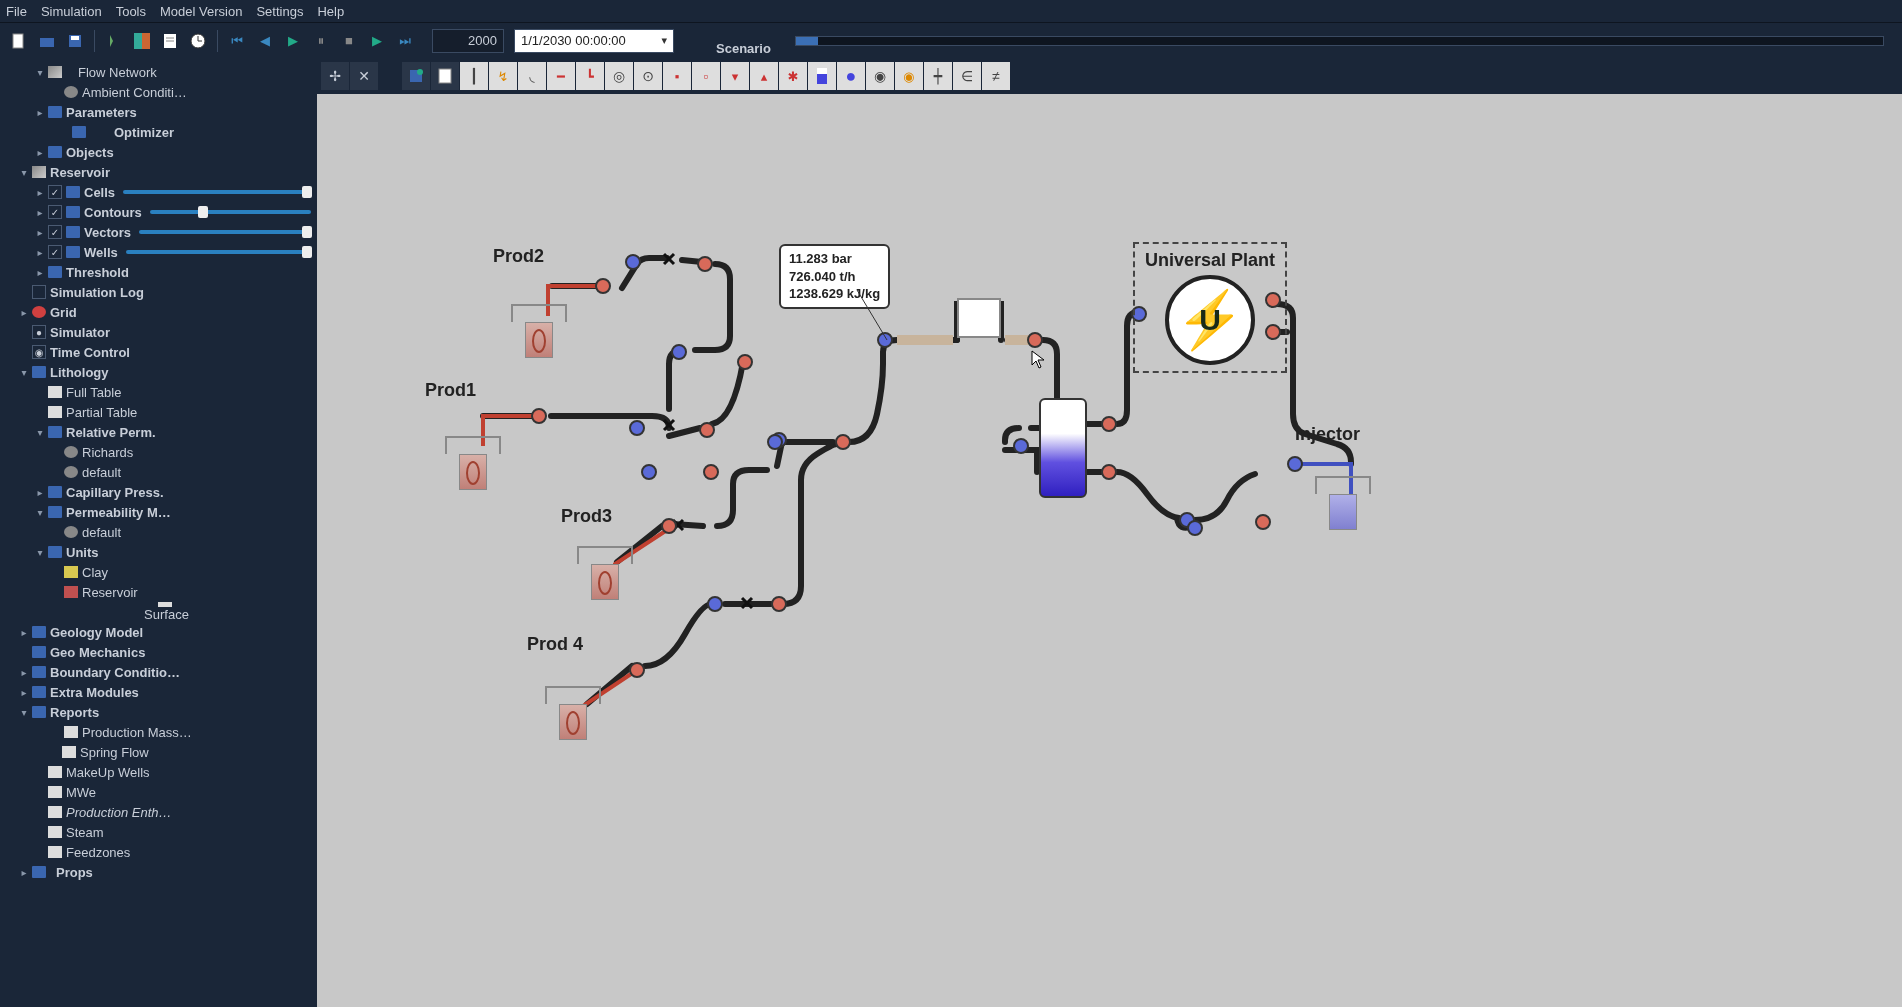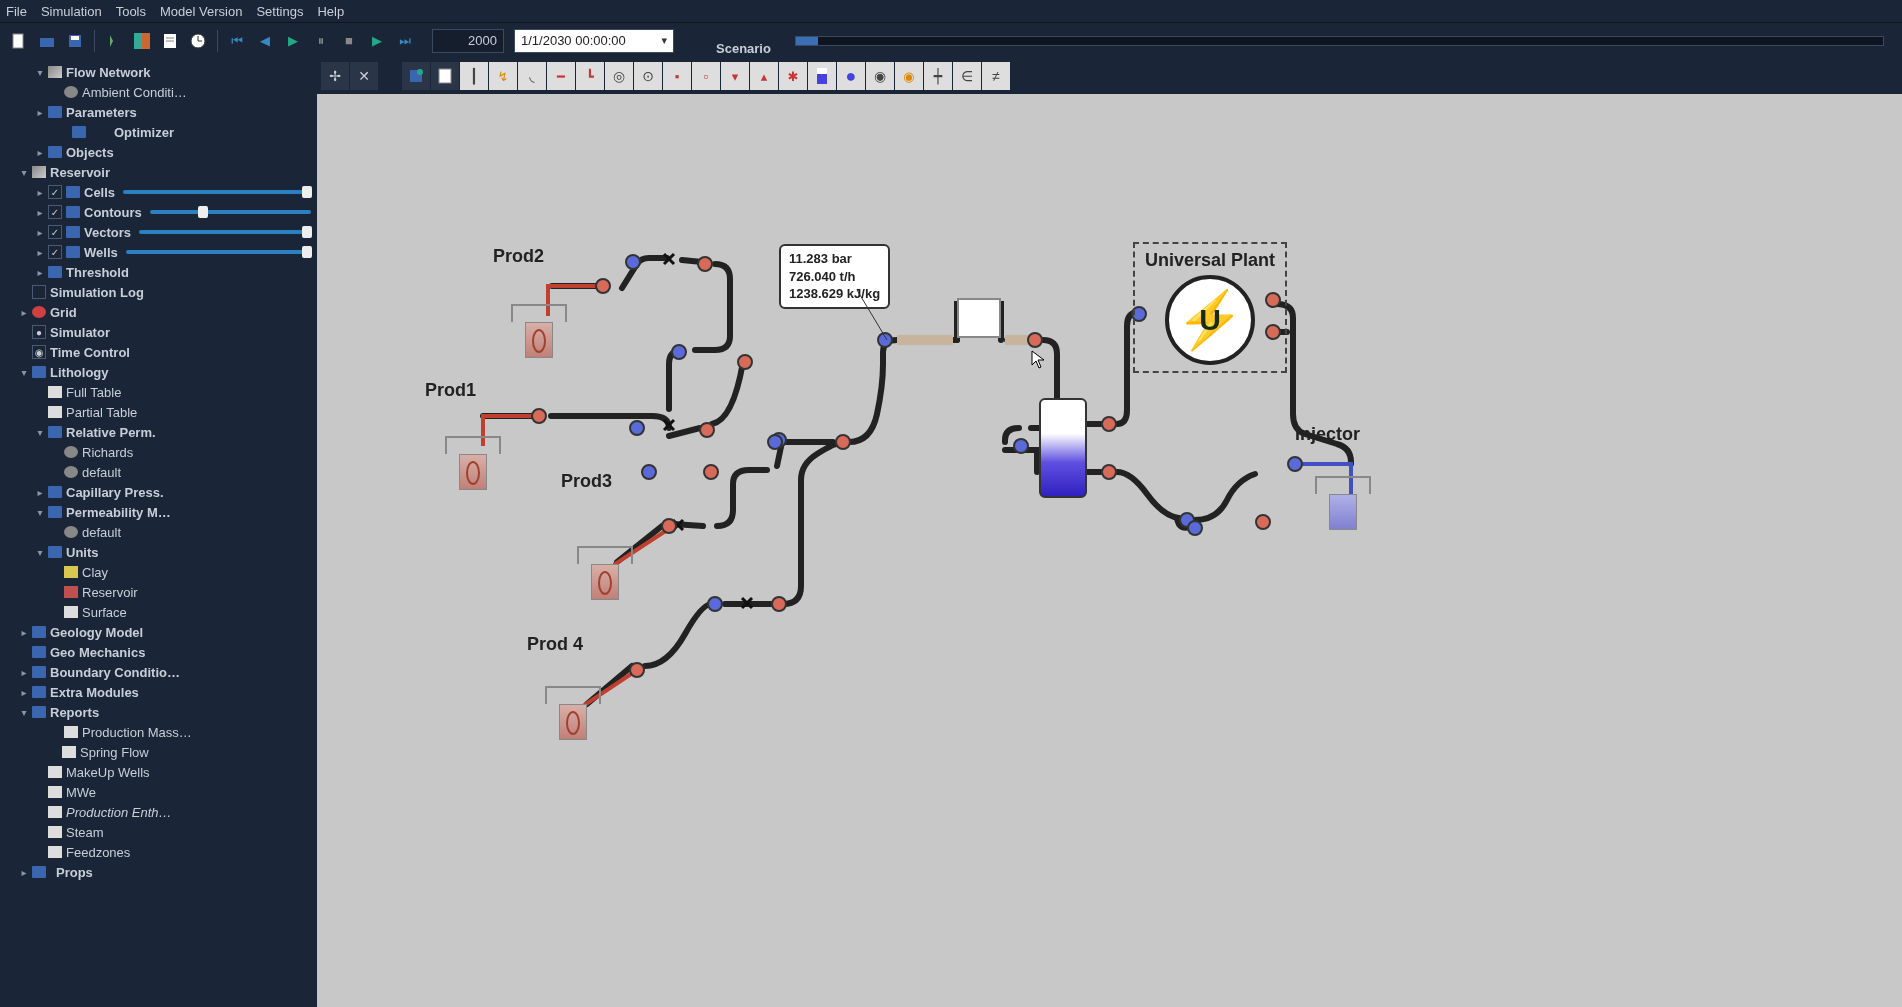--- a/index.html
+++ b/index.html
@@ -129,21 +129,21 @@
     <div class="progress">
         <div class="fill"></div>
       </div>
   </div>
 
   <div class="body">
     <div class="sidebar" id="tree">
         <div class="tree-row" style="padding-left: 34px;">
           <span class="exp">▾</span>
           <span class="ico cube"></span>
-          <span class="lbl" style="font-weight: 700;">Flow Network</span>
+          <span class="lbl" style="font-weight: 400; margin-left: 12px;">Flow Network</span>
         </div>
         <div class="tree-row" style="padding-left: 50px;">
           <span class="exp"></span>
           <span class="ico dot-gray"></span>
           <span class="lbl">Ambient Conditi…</span>
         </div>
         <div class="tree-row" style="padding-left: 34px;">
           <span class="exp">▸</span>
           <span class="ico folder"></span>
           <span class="lbl" style="font-weight: 700;">Parameters</span>
@@ -277,21 +277,21 @@
         <div class="tree-row" style="padding-left: 50px;">
           <span class="exp"></span>
           <span class="ico sq-ylw"></span>
           <span class="lbl">Clay</span>
         </div>
         <div class="tree-row" style="padding-left: 50px;">
           <span class="exp"></span>
           <span class="ico sq-red"></span>
           <span class="lbl">Reservoir</span>
         </div>
-        <div class="tree-row" style="padding-left: 50px;">
+        <div class="tree-row" style="padding-left: 22px; flex-direction: column;">
           <span class="exp"></span>
           <span class="ico sq-wht"></span>
           <span class="lbl">Surface</span>
         </div>
         <div class="tree-row" style="padding-left: 18px;">
           <span class="exp">▸</span>
           <span class="ico folder"></span>
           <span class="lbl" style="font-weight: 700;">Geology Model</span>
         </div>
         <div class="tree-row" style="padding-left: 18px;">
@@ -523,21 +523,21 @@
             <circle cx="956" cy="238" r="7" fill="#d86a5a"></circle>
             <circle cx="870" cy="426" r="7" fill="#5a6ad8"></circle>
             <circle cx="878" cy="434" r="7" fill="#5a6ad8"></circle>
             <circle cx="946" cy="428" r="7" fill="#d86a5a"></circle>
             <circle cx="978" cy="370" r="7" fill="#5a6ad8"></circle>
           </g>
         </svg>
 
         <div class="node-label" style="left:176px;top:152px">Prod2</div>
         <div class="node-label" style="left:108px;top:286px">Prod1</div>
-        <div class="node-label" style="left:244px;top:377px">Prod3</div>
+        <div class="node-label" style="left:244px;top:412px">Prod3</div>
         <div class="node-label" style="left:210px;top:540px">Prod 4</div>
         <div class="node-label" style="left:978px;top:330px">Injector</div>
 
         <div class="well" style="left:194px;top:210px">
             <div class="well-box"></div>
             <div class="well-red">
               <div class="oval"></div>
             </div>
           </div>
         <div class="well" style="left:128px;top:342px">

